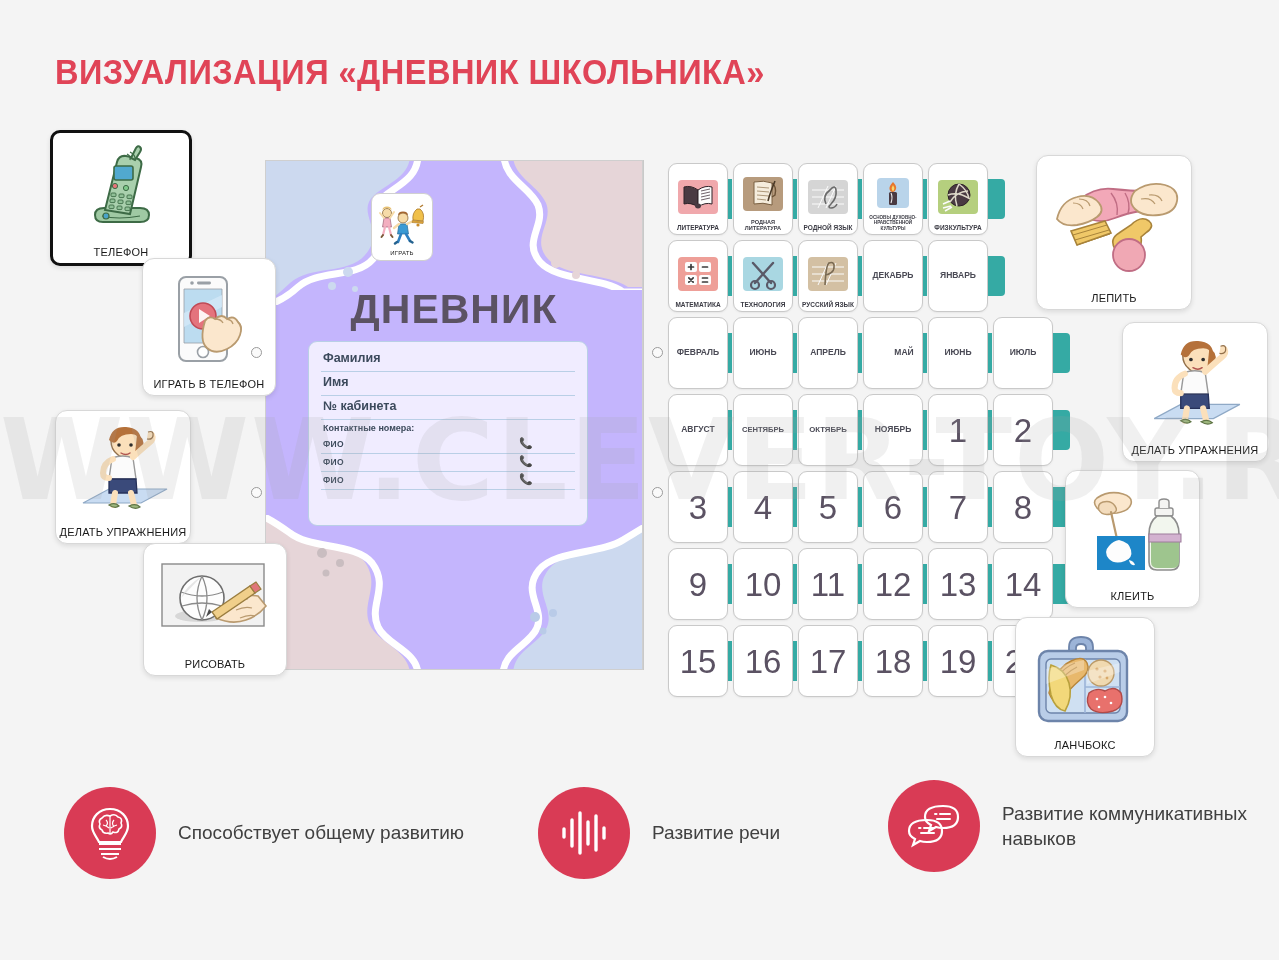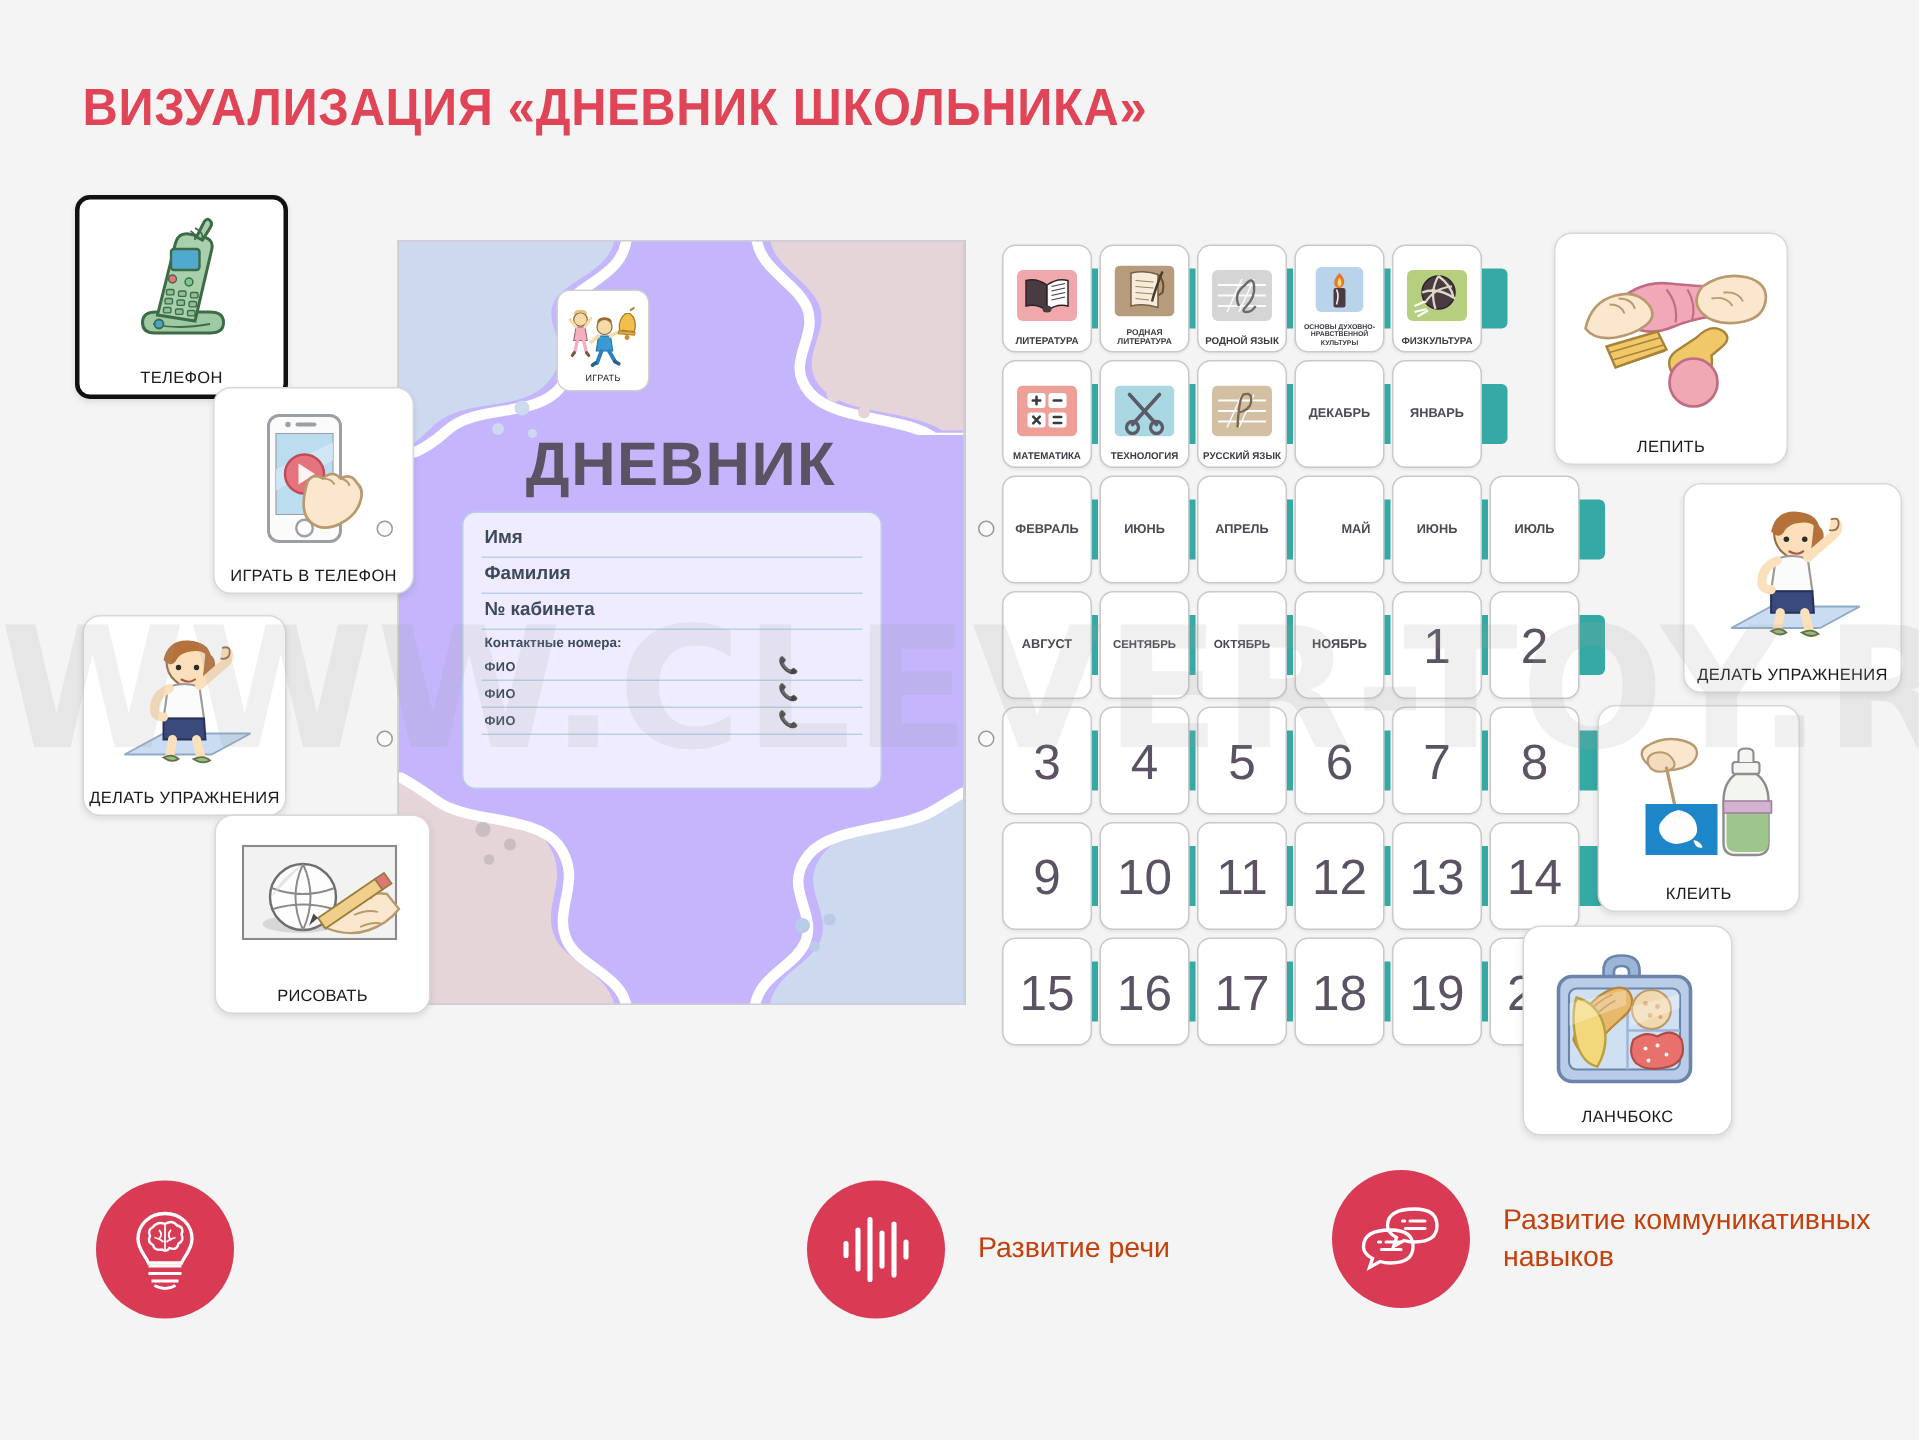--- a/index.html
+++ b/index.html
@@ -106,21 +106,21 @@
   .gsep { position: absolute; top: 16px; width: 4px; height: 40px; background: #35aaa4; z-index: 2; }
   .gtab { position: absolute; width: 17px; height: 40px; background: #35aaa4; border-radius: 0 4px 4px 0; top: 16px; z-index: 2; }
 
   
   .benefit { position: absolute; display: flex; align-items: center; z-index: 10; }
   .bcircle {
     width: 92px; height: 92px; border-radius: 50%;
     background: #d93b55; display: flex; align-items: center; justify-content: center;
     flex: 0 0 auto;
   }
-  .btext { margin-left: 22px; font-size: 19px; color: #c2410c; line-height: 1.32; }
+  .btext { margin-left: 22px; font-size: 19px; color: #404040; line-height: 1.32; }
 </style>
 </head>
 <body>
 
 <div class="page-title">ВИЗУАЛИЗАЦИЯ «ДНЕВНИК ШКОЛЬНИКА»</div>
 
 <div class="diary">
 
   <svg class="blob" style="left:-6px;top:-6px;" width="190" height="150" viewBox="0 0 190 150">
     <path d="M0,0 H150 C150,25 120,30 110,45 C100,62 125,78 105,100 C88,120 50,110 30,128 C16,141 8,148 0,150 Z" fill="#ccd9ef"></path>
@@ -173,22 +173,22 @@
         <circle cx="42" cy="22" r="1.6" fill="#c88a2a"></circle>
         <path d="M44,4 l3,-2" stroke="#b07a2e" stroke-width="1.3"></path>
       </svg>
     </div>
     <div class="plabel" style="font-size:6px;">ИГРАТЬ</div>
   </div>
 
   <div class="diary-title">ДНЕВНИК</div>
 
   <div class="diary-fields">
+    <div class="fld">Фамилия</div>
     <div class="fld">Имя</div>
-    <div class="fld">Фамилия</div>
     <div class="fld">№ кабинета</div>
     <div class="fld small">Контактные номера:</div>
     <div class="fld fio" style="border-bottom:1px solid #b9cfe6;">
       <span>ФИО</span>
       <span class="ph">📞</span>
     </div>
     <div class="fld fio" style="border-bottom:1px solid #b9cfe6;">
       <span>ФИО</span>
       <span class="ph">📞</span>
     </div>
@@ -650,20 +650,21 @@
 <div class="benefit" style="left:64px; top:787px; width:420px;">
   <div class="bcircle">
     <svg width="50" height="56" viewBox="0 0 50 56">
       <path d="M25,4 C14,4 7,12 7,21 C7,28 12,32 14,37 l22,0 C38,32 43,28 43,21 C43,12 36,4 25,4z" fill="none" stroke="#fff" stroke-width="2.2"></path>
       <path d="M14,39 h22 M14,44 h22 M16,49 h18" fill="none" stroke="#fff" stroke-width="2"></path>
       <path d="M18,52 q7,4 14,0" fill="none" stroke="#fff" stroke-width="2"></path>
       <path d="M25,11 q-5,-2 -8,2 q-4,2 -2,6 q-2,4 2,6 q1,4 6,3 q3,2 5,-1 q5,2 6,-3 q4,-2 2,-6 q2,-5 -3,-6 q-3,-4 -8,-1z" fill="none" stroke="#fff" stroke-width="1.6"></path>
       <path d="M25,11 v17 M21,15 q3,3 0,6 M29,15 q-3,3 0,7 M18,20 q4,1 6,3 M32,20 q-4,1 -6,3" fill="none" stroke="#fff" stroke-width="1.2"></path>
     </svg>
   </div>
+  <div class="btext">Способствует общему развитию</div>
 </div>
 
 <div class="benefit" style="left:538px; top:787px; width:330px;">
   <div class="bcircle">
     <svg width="50" height="48" viewBox="0 0 50 48">
       <g stroke="#fff" stroke-width="3.4" stroke-linecap="round">
         <path d="M5,20 v8"></path>
           <path d="M13,11 v26"></path>
           <path d="M21,4 v40"></path>
           <path d="M29,13 v22"></path>

